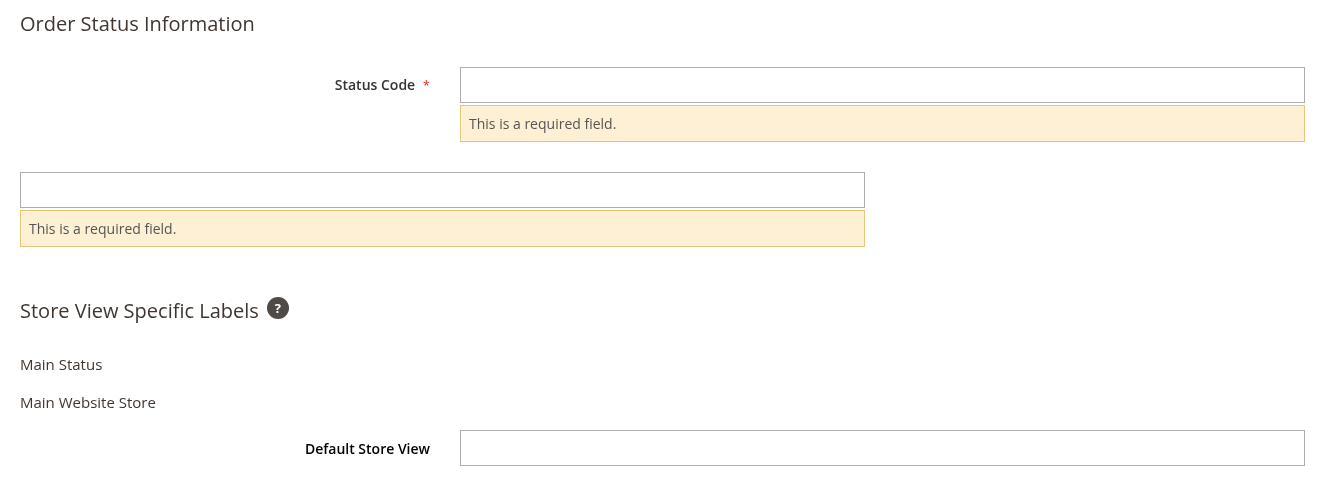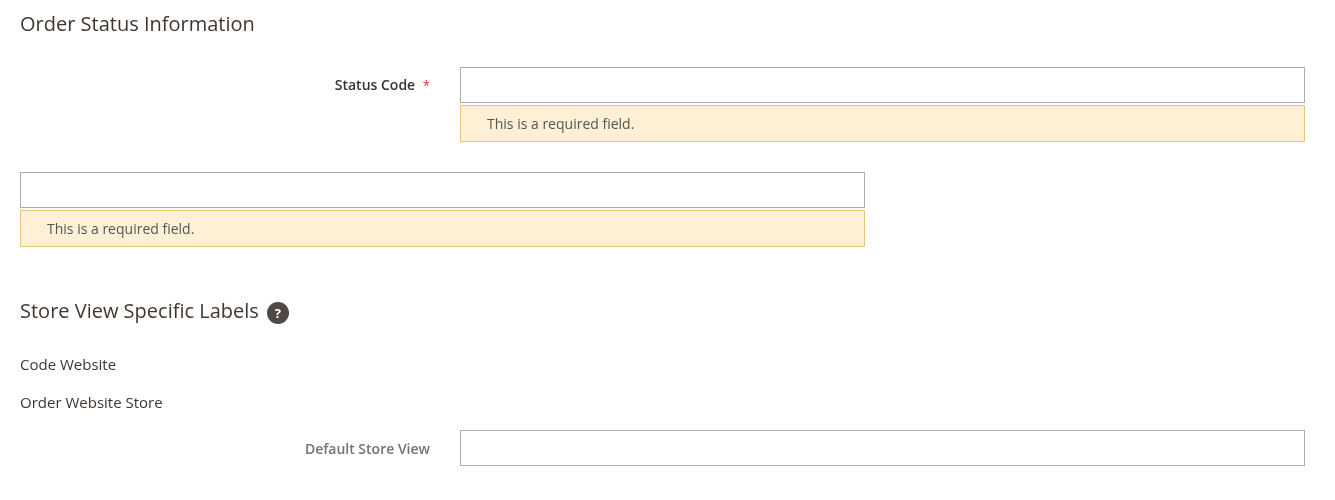--- a/index.html
+++ b/index.html
@@ -13,21 +13,21 @@
       color: #333;
       background: #fff;
       padding: 10px 20px 20px 20px;
     }
     .section-title {
       font-size: 20px;
       color: #41362f;
       font-weight: 400;
       margin-bottom: 30px;
       display: flex;
-      align-items: flex-end;
+      align-items: flex-start;
       gap: 8px;
     }
     .form-row {
       display: flex;
       align-items: flex-start;
       margin-bottom: 30px;
     }
     .form-label-col {
       width: 440px;
       text-align: right;
@@ -54,21 +54,21 @@
       width: 100%;
       height: 36px;
       padding: 6px 10px;
       border: 1px solid #adadad;
       font-size: 14px;
       color: #303030;
       background: #fff;
     }
     .error-msg {
       margin-top: 2px;
-      padding: 8px 26px;
+      padding: 8px 8px;
       background: #fdf0d5;
       border: 1px solid #e6c77a;
       color: #555;
       font-size: 14px;
     }
     .section-gap {
       margin-top: 50px;
     }
     .help-icon {
       display: inline-flex;
@@ -96,21 +96,21 @@
       align-items: center;
       margin-top: 10px;
     }
     .store-view-label-col {
       width: 440px;
       text-align: right;
       padding-right: 30px;
       flex-shrink: 0;
     }
     .store-view-label {
-      color: #737373;
+      color: #000000;
       font-size: 14px;
       font-weight: 600;
       margin-top: 32px;
     }
     .store-view-input-col {
       flex: 1;
       max-width: 845px;
     }
   </style>
 </head>
@@ -137,22 +137,22 @@
     <div class="error-msg">This is a required field.</div>
   </div>
 </div>
 
 <h2 class="section-title section-gap">
   <span>Store View Specific Labels</span>
   <span class="help-icon">?</span>
 </h2>
 
 <div class="store-tree">
-  <div class="store-tree-item">Code Website</div>
-  <div class="store-tree-item">Order Website Store</div>
+  <div class="store-tree-item">Main Status</div>
+  <div class="store-tree-item">Main Website Store</div>
 
   <div class="store-view-row">
     <div class="store-view-label-col">
       <span class="store-view-label">Default Store View</span>
     </div>
     <div class="store-view-input-col">
       <input type="text" class="text-input" value="" style="">
     </div>
   </div>
 </div>

